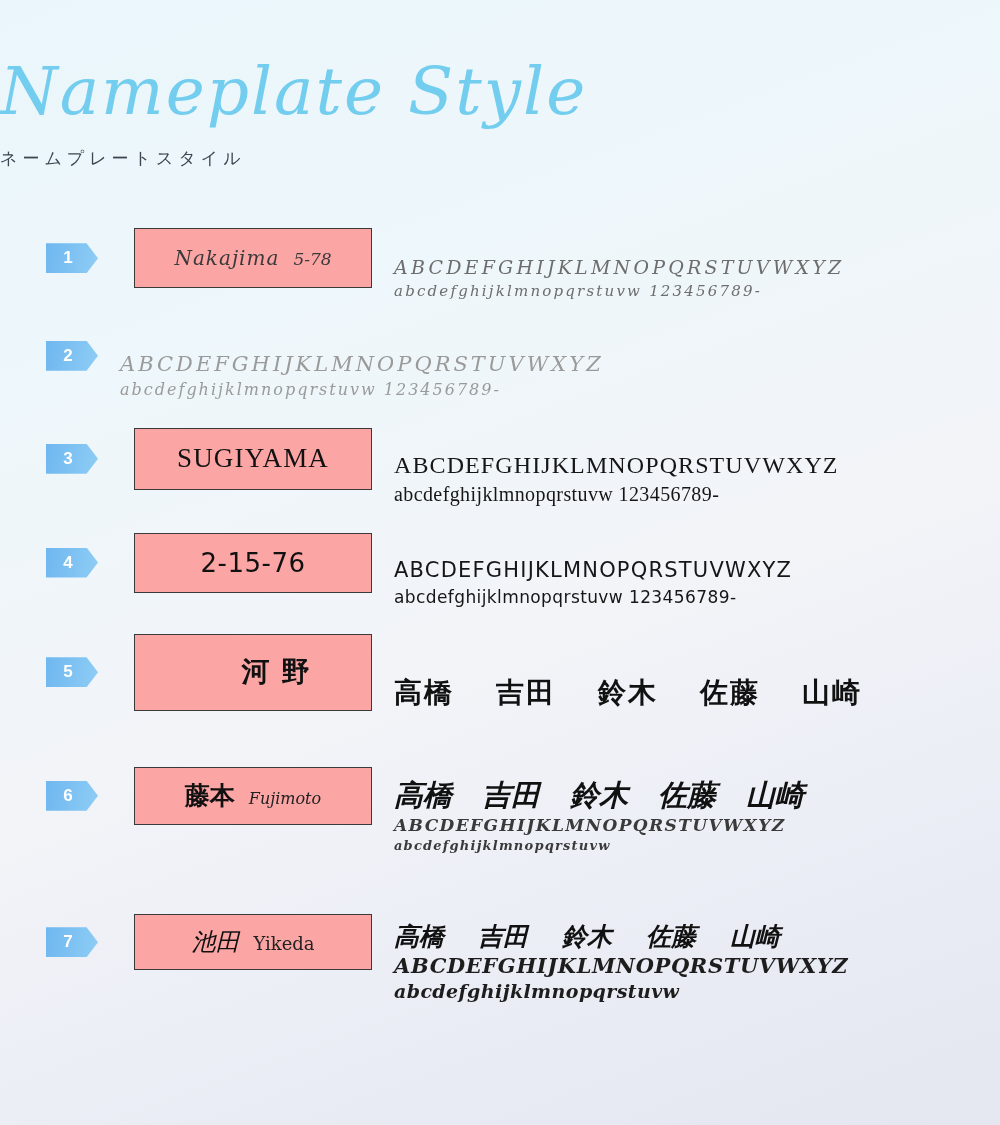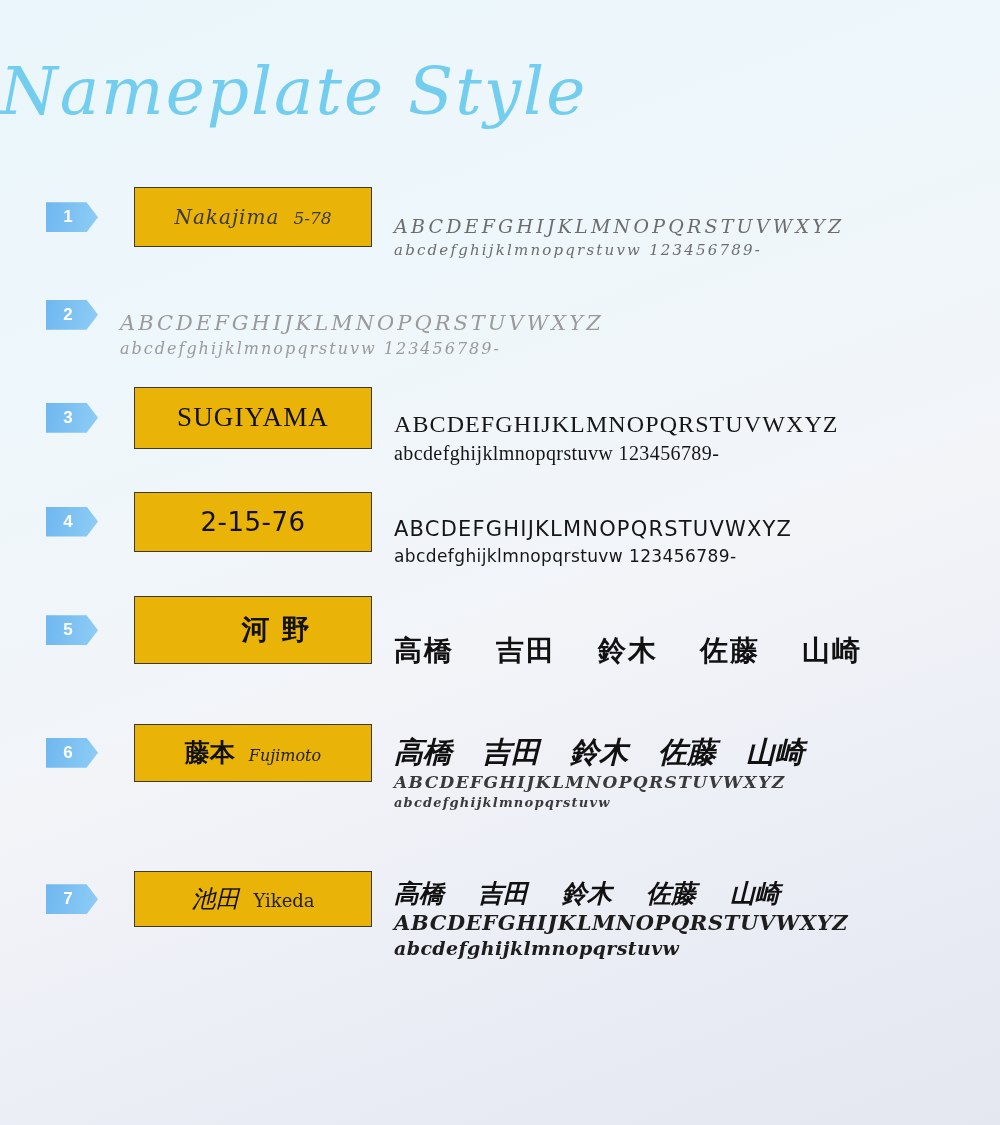--- a/index.html
+++ b/index.html
@@ -71,21 +71,21 @@
     -webkit-clip-path: polygon(0 0, 78% 0, 100% 50%, 78% 100%, 0 100%);
     clip-path: polygon(0 0, 78% 0, 100% 50%, 78% 100%, 0 100%);
     padding-right: 8px;
     box-sizing: border-box;
   }
 
   
   .plate {
     flex: 0 0 auto;
     width: 238px;
-    background: #eab308;
+    background: #fca5a5;
     border: 1px solid #3a3a3a;
     margin-left: 36px;
     display: flex;
     align-items: center;
     justify-content: center;
     box-sizing: border-box;
     position: relative;
   }
   .plate-inner {
     display: flex;
@@ -188,21 +188,21 @@
   .r4 .plate .name {
     font-size: 26px;
     font-family: "DejaVu Sans", sans-serif;
     letter-spacing: 0.5px;
     color: #111;
   }
   .r4 .sample .line1 { font-size: 21px; letter-spacing: 1.2px; font-family: "DejaVu Sans", sans-serif; color: #161616; }
   .r4 .sample .line2 { font-size: 17px; letter-spacing: 0.4px; font-family: "DejaVu Sans", sans-serif; color: #161616; margin-top: 3px; }
 
   
-  .r5 .plate { height: 68px; padding-left: 45px; }
+  .r5 .plate { height: 77px; padding-left: 45px; }
   .r5 .plate .name {
     font-size: 28px;
     font-family: "DejaVu Sans", sans-serif;
     font-weight: bold;
     letter-spacing: 12px;
     padding-left: 12px;
     color: #111;
   }
   .r5 .sample .line1 {
     font-size: 28px;
@@ -266,20 +266,21 @@
 
   .jp-list span { display: inline-block; }
 </style>
 </head>
 <body>
 
 <div class="page">
 
   <div class="header">
     <div class="title">Nameplate Style</div>
+    <div class="subtitle">ネームプレートスタイル</div>
   </div>
 
   <div class="rows">
 
     <div class="row r1">
       <div class="tag">1</div>
       <div class="plate">
         <div class="plate-inner">
           <span class="name">Nakajima</span>
           <span class="num">5-78</span>

